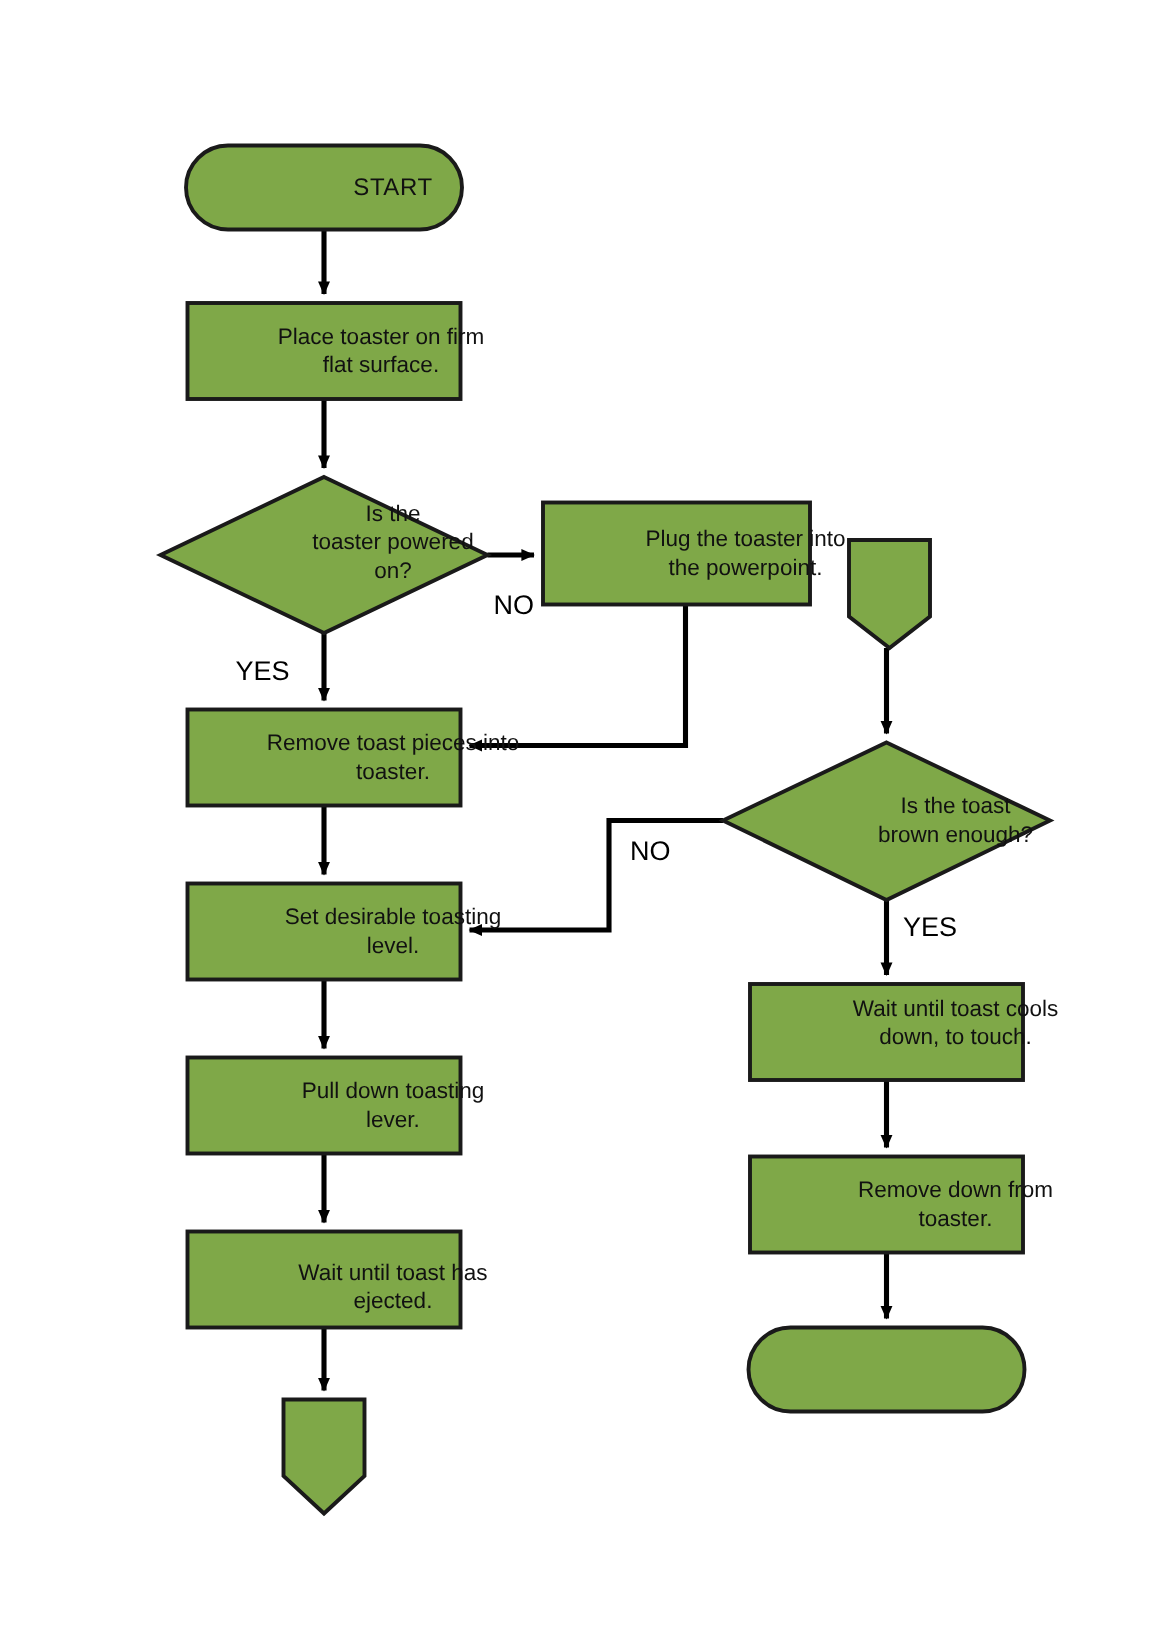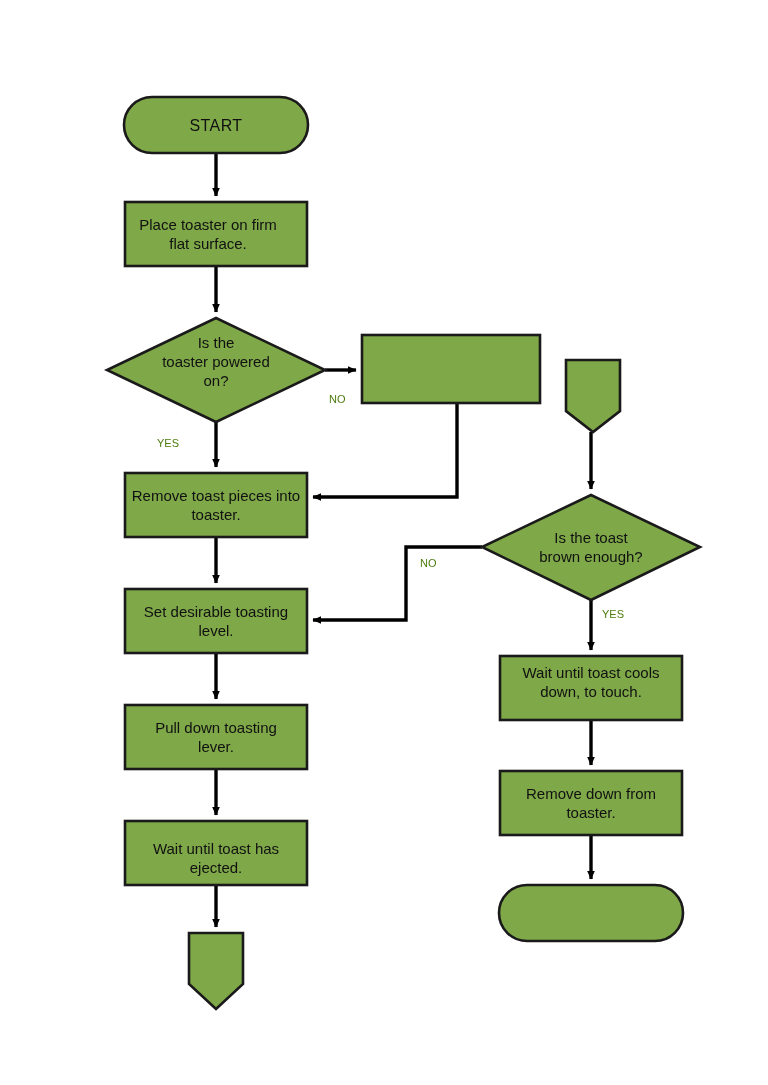--- a/index.html
+++ b/index.html
@@ -30,29 +30,30 @@
     display: flex;
     align-items: center;
     justify-content: center;
     text-align: center;
     color: #111111;
     font-size: 15px;
     line-height: 19px;
     font-family: "Liberation Sans", sans-serif;
     pointer-events: none;
     white-space: pre-line;
+    padding-left: 46px;
   }
   .terminator-label {
     font-size: 16px;
     letter-spacing: 0.4px;
   }
   .edge-label {
     position: absolute;
-    color: #4d7c0f;
-    font-size: 11px;
+    color: #000000;
+    font-size: 18px;
     font-family: "Liberation Sans", sans-serif;
     white-space: nowrap;
     pointer-events: none;
   }
 </style>
 </head>
 <body>
 
 <div id="flow-root">
 
@@ -128,20 +129,22 @@
 
   <div class="node-label terminator-label" style="left:124px; top:97px; width:184px; height:56px;">START</div>
 
   <div class="node-label" style="left:125px; top:202px; width:166px; height:64px;">Place toaster on firm
 flat surface.</div>
 
   <div class="node-label" style="left:140px; top:328px; width:152px; height:66px;">Is the
 toaster powered
 on?</div>
 
+  <div class="node-label" style="left:362px; top:335px; width:178px; height:68px;">Plug the toaster into
+the powerpoint.</div>
 
   <div class="node-label" style="left:125px; top:473px; width:182px; height:64px;">Remove toast pieces into
 toaster.</div>
 
   <div class="node-label" style="left:512px; top:524px; width:158px; height:46px;">Is the toast
 brown enough?</div>
 
   <div class="node-label" style="left:125px; top:589px; width:182px; height:64px;">Set desirable toasting
 level.</div>
 

